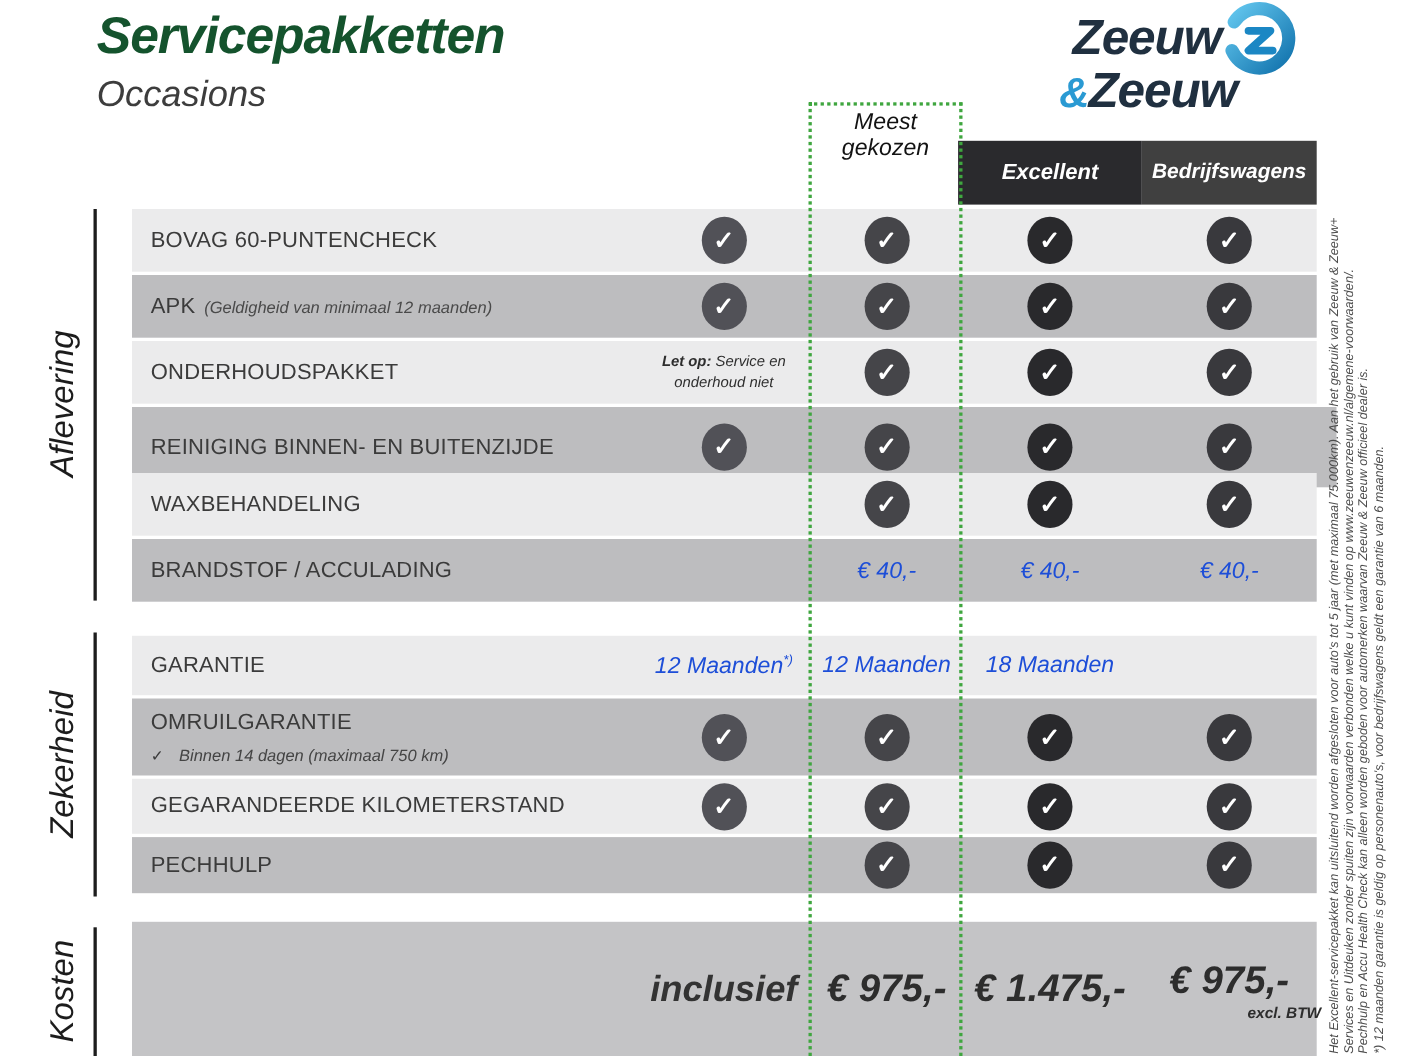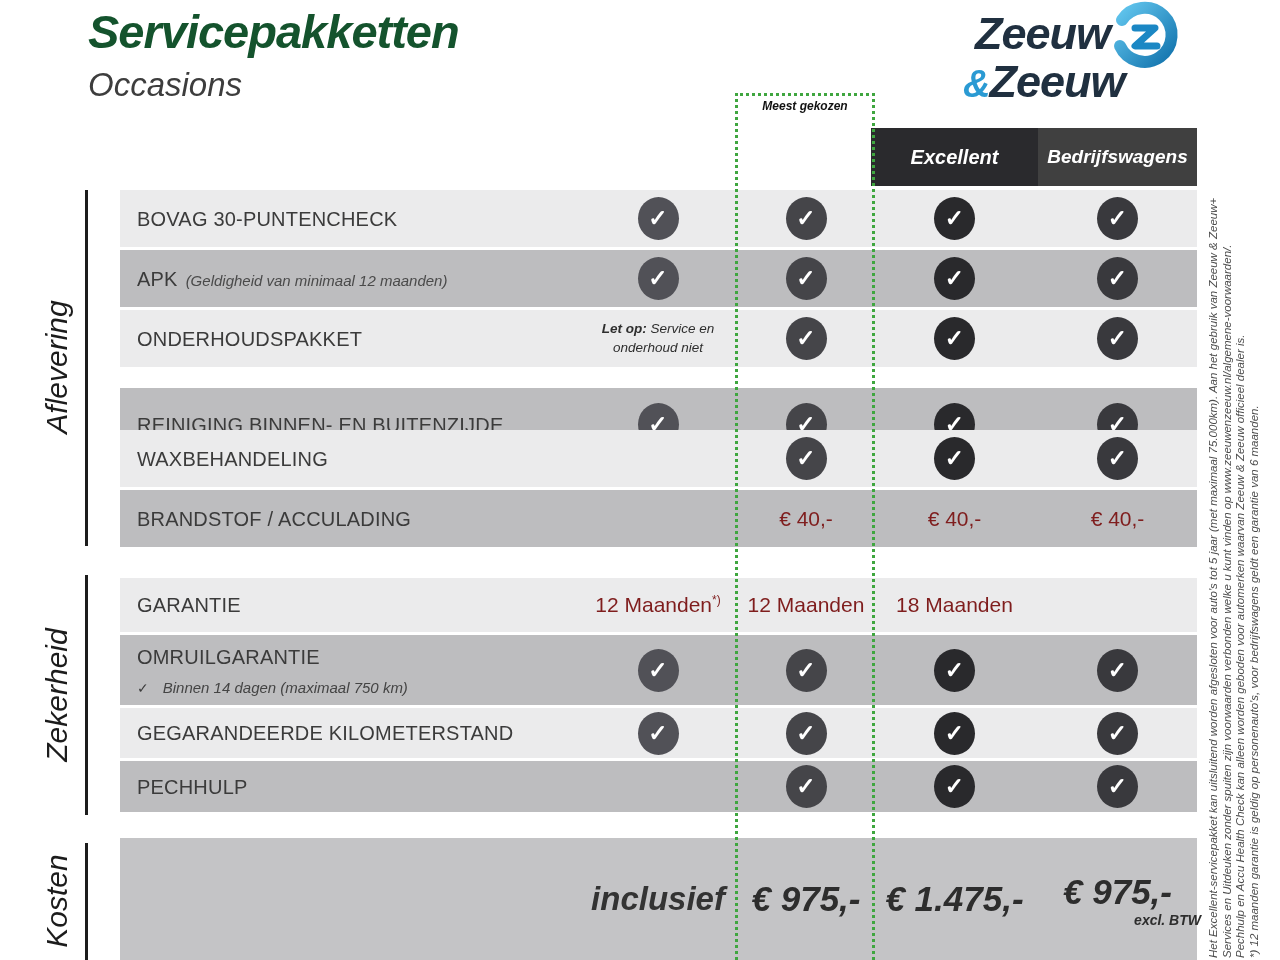--- a/index.html
+++ b/index.html
@@ -42,21 +42,21 @@
   .cell{position:absolute;top:0;height:100%;display:flex;align-items:center;justify-content:center;}
   .c0{left:455px;width:166px;}
   .c1{left:621px;width:130px;}
   .c2{left:751px;width:167px;}
   .c3{left:918px;width:159px;}
 
   .check{width:41px;height:43px;border-radius:50%;display:flex;align-items:center;justify-content:center;
          color:#fff;font-size:23px;font-weight:bold;}
   .k0{background:#515157;} .k1{background:#454549;} .k2{background:#29292c;} .k3{background:#39393d;}
 
-  .cell-text{font-size:21px;color:#7f1d1d;white-space:nowrap;}
+  .cell-text{font-style:italic;font-size:21px;color:#1d4ed8;white-space:nowrap;}
   .cell-text sup{font-size:12px;}
   .letop{font-size:13.5px;line-height:1.35;text-align:center;color:#2e2e2e;font-style:italic;width:130px;}
   .letop b{font-style:italic;}
 
   
   .costs{position:absolute;left:120px;top:838px;width:1077px;height:122px;background:#c4c4c6;}
   .cost{position:absolute;top:0;height:100%;display:flex;align-items:center;justify-content:center;
         font-weight:bold;font-style:italic;color:#2d2d2d;font-size:35px;white-space:nowrap;}
   .cost-incl{font-size:33px;color:#333;}
   .cost-stack{flex-direction:column;}
@@ -68,22 +68,22 @@
   .rule-2{top:575px;height:240px;}
   .rule-3{top:843px;height:117px;}
   .seclabel{position:absolute;left:-93px;width:300px;height:38px;line-height:38px;text-align:center;
             transform:rotate(-90deg);font-style:italic;font-size:30px;color:#1c1c1c;}
   .sec-1{top:348px;} .sec-2{top:676px;} .sec-3{top:882px;}
 
   
   .premium-outline{position:absolute;left:735px;top:93px;width:134px;height:864px;
             border-left:3px dotted #3fa63f;border-right:3px dotted #3fa63f;border-top:3px dotted #3fa63f;
             pointer-events:none;}
-  .badge{position:absolute;left:735px;top:99px;width:140px;text-align:center;font-weight:bold;
-         font-style:italic;font-size:12px;color:#121212;}
+  .badge{position:absolute;left:735px;top:99px;width:140px;text-align:center;font-weight:normal;
+         font-style:italic;font-size:21px;color:#121212;}
 
   
   .footnotes{position:absolute;left:1207px;top:958px;width:836px;transform-origin:0 0;
              transform:rotate(-90deg);font-style:italic;font-size:11.5px;line-height:13.5px;color:#4c4c4c;}
   .footnotes div{white-space:nowrap;}
 </style>
 </head>
 <body>
 
 <div class="page">
@@ -112,21 +112,21 @@
   <div class="colhead h3">Bedrijfswagens</div>
 
   <div class="rule rule-1"></div>
   <div class="rule rule-2"></div>
   <div class="rule rule-3"></div>
   <div class="seclabel sec-1">Aflevering</div>
   <div class="seclabel sec-2">Zekerheid</div>
   <div class="seclabel sec-3">Kosten</div>
 
   <div class="row light" style="top:190px;height:57px;">
-    <div class="row-label">BOVAG 30-PUNTENCHECK</div>
+    <div class="row-label">BOVAG 60-PUNTENCHECK</div>
     <div class="cell c0">
         <span class="check k0">✓</span>
       </div>
     <div class="cell c1">
         <span class="check k1">✓</span>
       </div>
     <div class="cell c2">
         <span class="check k2">✓</span>
       </div>
     <div class="cell c3">
@@ -159,21 +159,21 @@
         <span class="check k1">✓</span>
       </div>
     <div class="cell c2">
         <span class="check k2">✓</span>
       </div>
     <div class="cell c3">
         <span class="check k3">✓</span>
       </div>
   </div>
 
-  <div class="row dark" style="top:388px;height:73px;">
+  <div class="row dark" style="top:370px;height:73px;padding-left:18px;">
     <div class="row-label">REINIGING BINNEN- EN BUITENZIJDE</div>
     <div class="cell c0">
         <span class="check k0">✓</span>
       </div>
     <div class="cell c1">
         <span class="check k1">✓</span>
       </div>
     <div class="cell c2">
         <span class="check k2">✓</span>
       </div>

